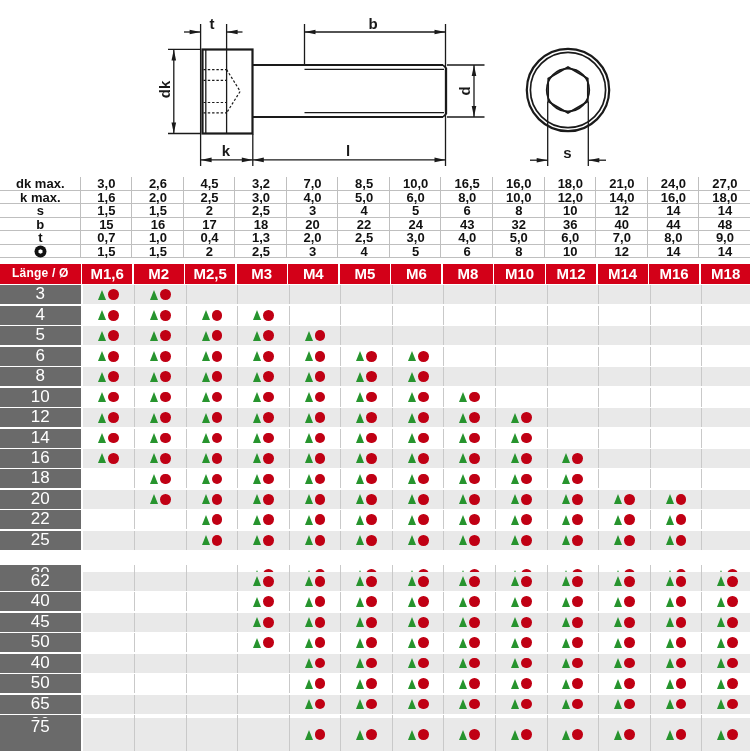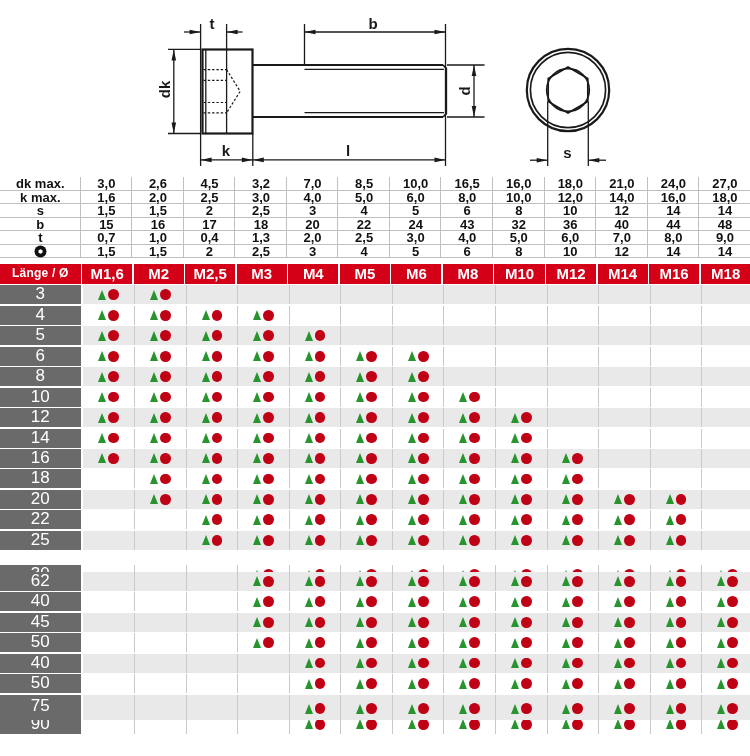--- a/index.html
+++ b/index.html
@@ -1153,21 +1153,21 @@
     <div class="cell" style="left:649.65px;background:#ffffff">
       <i class="tri"></i>
       <i class="dot"></i>
     </div>
     <div class="cell" style="left:701.20px;background:#ffffff">
       <i class="tri"></i>
       <i class="dot"></i>
     </div>
   </div>
 
-<div class="row" style="top:697px;height:23px">
+<div class="row" style="top:718px;height:33px">
     <div class="lab">75</div>
     <div class="cell first" style="left:82.60px;background:#e9e9e9"></div>
     <div class="cell" style="left:134.15px;background:#e9e9e9"></div>
     <div class="cell" style="left:185.70px;background:#e9e9e9"></div>
     <div class="cell" style="left:237.25px;background:#e9e9e9"></div>
     <div class="cell" style="left:288.80px;background:#e9e9e9">
       <i class="tri"></i>
       <i class="dot"></i>
     </div>
     <div class="cell" style="left:340.35px;background:#e9e9e9">

